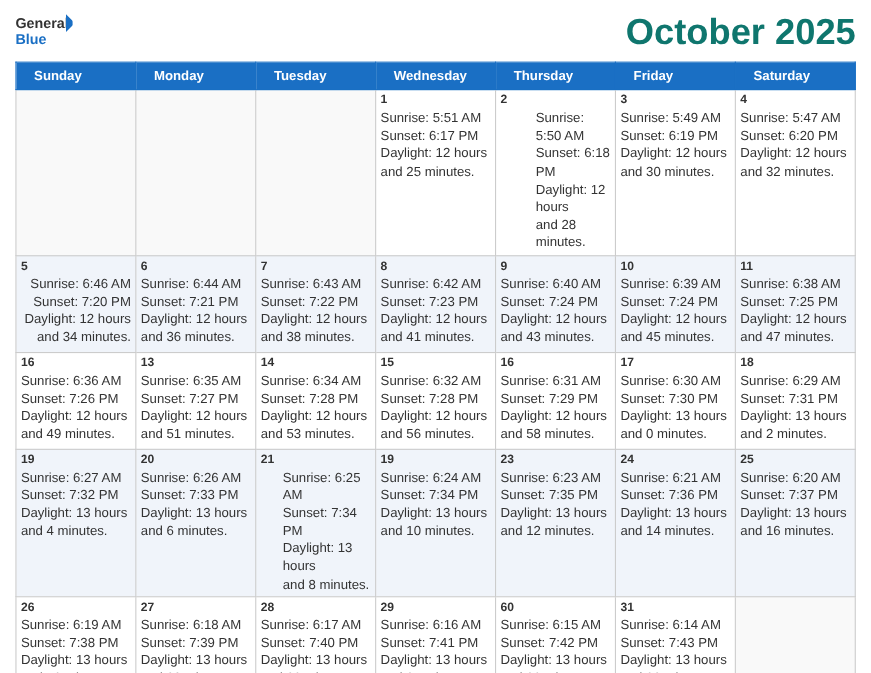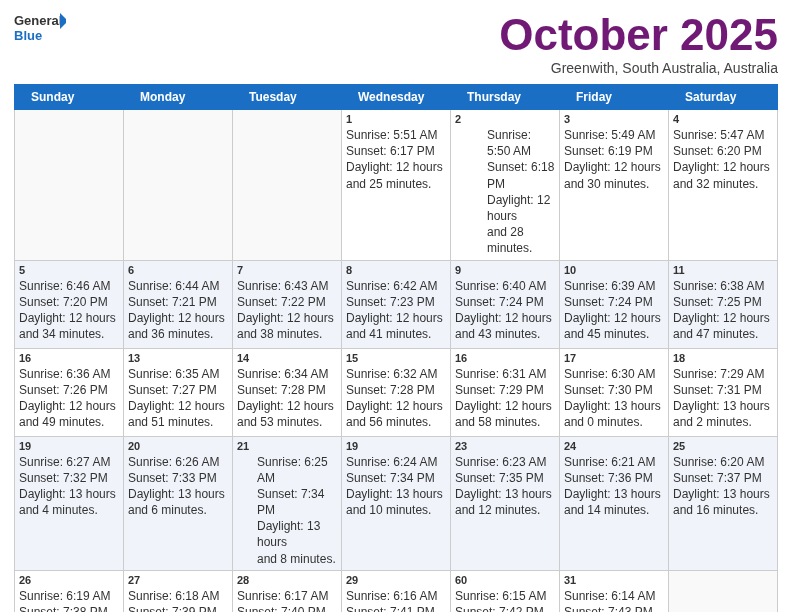--- a/index.html
+++ b/index.html
@@ -25,23 +25,23 @@
     }
     .logo {
       display: flex;
       align-items: center;
       gap: 4px;
     }
     .title-block {
       text-align: right;
     }
     .month-title {
-      font-size: 44px;
+      font-size: 33px;
       font-weight: bold;
-      color: #701a75;
+      color: #0f766e;
     }
     .subtitle {
       font-size: 14px;
       color: #444;
     }
     .calendar {
       flex: 1;
       border: 1px solid #ccc;
       border-collapse: collapse;
       width: 100%;
@@ -93,21 +93,20 @@
   <div class="header">
     <div class="logo">
     <svg width="52" height="36" viewBox="0 0 52 36" xmlns="http://www.w3.org/2000/svg">
       <text x="0" y="15" font-size="13" font-weight="bold" fill="#333" font-family="Arial">General</text>
       <polygon points="46,3 54,11 46,19" fill="#1a6fc4"></polygon>
       <text x="0" y="30" font-size="13" font-weight="bold" fill="#1a6fc4" font-family="Arial">Blue</text>
     </svg>
   </div>
     <div class="title-block">
       <div class="month-title">October 2025</div>
-      <div class="subtitle">Greenwith, South Australia, Australia</div>
     </div>
   </div>
 
   <table class="calendar">
     <thead>
       <tr>
         <th>Sunday</th>
         <th>Monday</th>
         <th>Tuesday</th>
         <th>Wednesday</th>
@@ -146,21 +145,21 @@
             <span class="day-number">4</span>
             <div class="day-info" style="white-space: pre-line;">Sunrise: 5:47 AM
 Sunset: 6:20 PM
 Daylight: 12 hours
 and 32 minutes.</div>
           </td>
         </tr>
         <tr>
           <td>
             <span class="day-number">5</span>
-            <div class="day-info" style="white-space: pre-line;">Sunrise: 6:46 AM
+            <div class="day-info" style="white-space: pre-line; text-align: right;">Sunrise: 6:46 AM
 Sunset: 7:20 PM
 Daylight: 12 hours
 and 34 minutes.</div>
           </td>
           <td>
             <span class="day-number">6</span>
             <div class="day-info" style="white-space: pre-line;">Sunrise: 6:44 AM
 Sunset: 7:21 PM
 Daylight: 12 hours
 and 36 minutes.</div>
@@ -239,21 +238,21 @@
           </td>
           <td>
             <span class="day-number">17</span>
             <div class="day-info" style="white-space: pre-line;">Sunrise: 6:30 AM
 Sunset: 7:30 PM
 Daylight: 13 hours
 and 0 minutes.</div>
           </td>
           <td>
             <span class="day-number">18</span>
-            <div class="day-info" style="white-space: pre-line;">Sunrise: 7:29 AM
+            <div class="day-info" style="white-space: pre-line;">Sunrise: 6:29 AM
 Sunset: 7:31 PM
 Daylight: 13 hours
 and 2 minutes.</div>
           </td>
         </tr>
         <tr>
           <td>
             <span class="day-number">19</span>
             <div class="day-info" style="white-space: pre-line;">Sunrise: 6:27 AM
 Sunset: 7:32 PM

